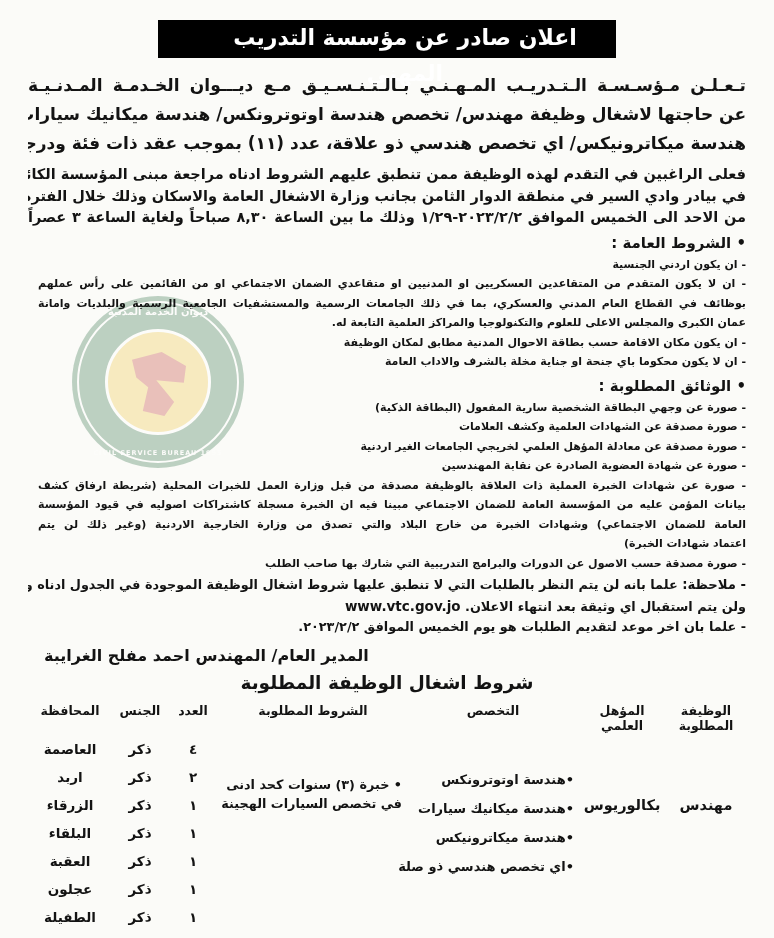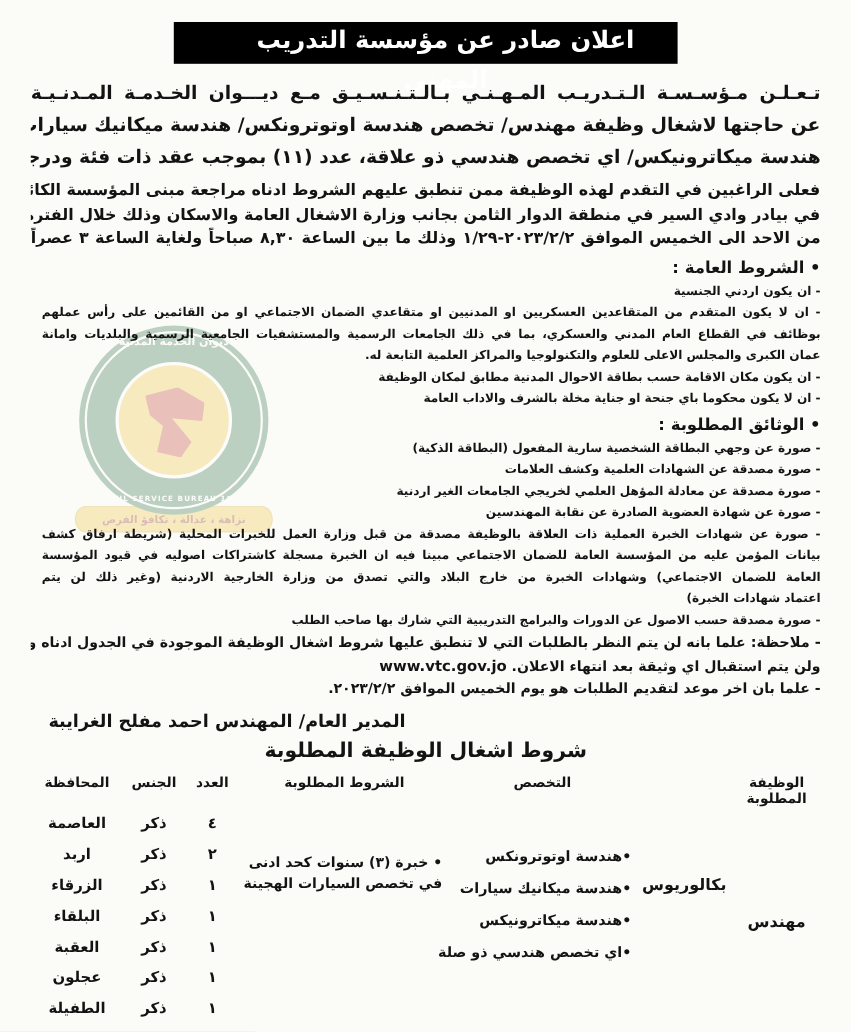--- a/index.html
+++ b/index.html
@@ -40,21 +40,21 @@
 
   .signature { margin-top:6px; font-size:16px; line-height:23px; text-align:left; padding-left:16px; }
 
   
   .tbl-title { text-align:center; font-size:18.5px; line-height:24px; margin-top:4px; }
   .tbl { display:flex; margin-top:6px; }
   .col-head { font-size:12.5px; line-height:15px; text-align:center; min-height:34px; padding-top:2px; }
   .c-job { width:80px; } .c-qual { width:88px; } .c-spec { width:170px; }
   .c-cond { width:190px; } .c-count { width:50px; } .c-gender { width:56px; } .c-gov { width:84px; }
   .cell { height:28px; font-size:13.5px; display:flex; align-items:center; justify-content:center; }
-  .cw { text-align:center; font-size:14.5px; margin-top:96px; }
+  .cw { text-align:center; font-size:14.5px; margin-top:62px; }
   .spec-list { margin-top:30px; }
   .spec-item { font-size:13px; line-height:29px; text-align:right; padding-right:4px; white-space:nowrap; }
   .cond-list { margin-top:40px; padding:0 6px 0 2px; }
   .cond-item { font-size:12.8px; line-height:19px; text-align:right; margin-bottom:14px; }
 
   
   .wm { position:absolute; top:296px; left:58px; width:200px; z-index:0; opacity:.3; text-align:center; }
   .wm-circle { position:relative; width:172px; height:172px; margin:0 auto; border-radius:50%;
                background:#2f6e46; display:flex; align-items:center; justify-content:center; }
   .wm-circle::before { content:""; position:absolute; inset:5px; border-radius:50%; border:2px solid #fff; }
@@ -72,21 +72,20 @@
 <div class="page">
 
   <div class="wm">
     <div class="wm-circle">
       <div class="wm-top-text">ديوان الخدمة المدنية</div>
       <div class="wm-inner">
         <div class="wm-map"></div>
       </div>
       <div class="wm-bottom-text">CIVIL SERVICE BUREAU 1955</div>
     </div>
-    <div class="wm-banner">نزاهة ، عدالة ، تكافؤ الفرص</div>
   </div>
 
   <div class="content">
 
     <div class="title-bar">اعلان صادر عن مؤسسة التدريب المهني</div>
 
     <div class="p1">
       <div class="jline">تـعـلـن مـؤسـسـة الـتـدريـب المـهـنـي بـالـتـنـسـيـق مـع ديـــوان الخـدمـة المـدنـيـة</div>
       <div class="jline">عن حاجتها لاشغال وظيفة مهندس/ تخصص هندسة اوتوترونكس/ هندسة ميكانيك سيارات/</div>
       <div class="jline">هندسة ميكاترونيكس/ اي تخصص هندسي ذو علاقة، عدد (١١) بموجب عقد ذات فئة ودرجة.</div>
@@ -134,20 +133,21 @@
     <div class="tbl-title">شروط اشغال الوظيفة المطلوبة</div>
 
     <div class="tbl">
 
       <div class="c-job">
         <div class="col-head">الوظيفة المطلوبة</div>
         <div class="cw">مهندس</div>
       </div>
 
       <div class="c-qual">
+        <div class="col-head">المؤهل العلمي</div>
         <div class="cw">بكالوريوس</div>
       </div>
 
       <div class="c-spec">
         <div class="col-head">التخصص</div>
         <div class="spec-list">
           <div class="spec-item">•هندسة اوتوترونكس</div>
           <div class="spec-item">•هندسة ميكانيك سيارات</div>
           <div class="spec-item">•هندسة ميكاترونيكس</div>
           <div class="spec-item">•اي تخصص هندسي ذو صلة</div>

